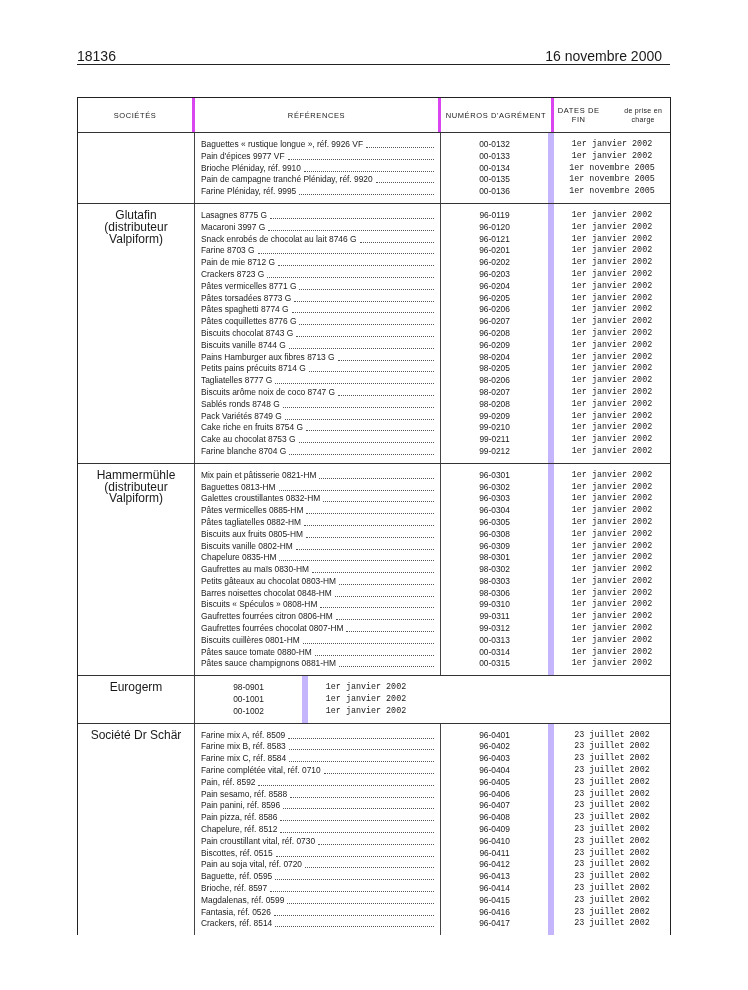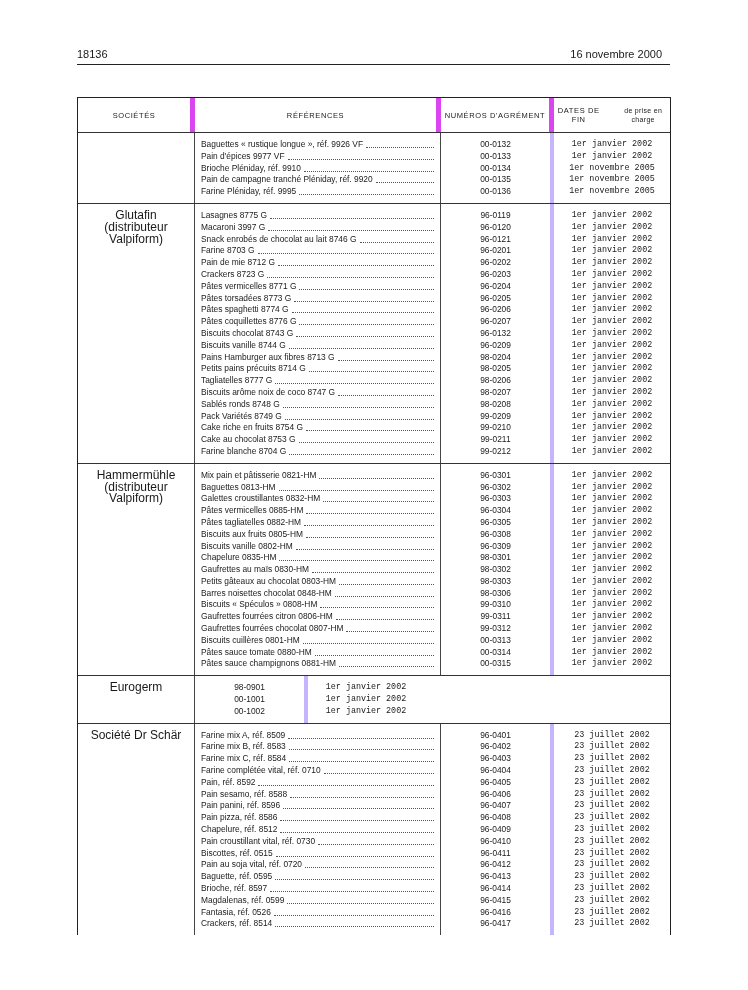--- a/index.html
+++ b/index.html
@@ -1,40 +1,40 @@
 <!DOCTYPE html>
 <html><head>
 <meta charset="utf-8">
 <style>
   html, body { margin: 0; padding: 0; background: #ffffff; }
   body { width: 748px; height: 990px; position: relative; overflow: hidden;
          font-family: "Liberation Sans Narrow", "Liberation Sans", sans-serif; color: #1a1a1a; }
-  .runhead { position: absolute; top: 48px; left: 77px; width: 593px; height: 14px; font-size: 11px; }
+  .runhead { position: absolute; top: 48px; left: 77px; width: 593px; height: 14px; font-size: 14px; }
   .runhead .pg { position: absolute; left: 0; top: 0; }
   .runhead .title { position: absolute; left: 0; right: 0; text-align: center; top: 0; letter-spacing: 0.1px; }
   .runhead .date { position: absolute; right: 8px; top: 0; }
   .rule { position: absolute; top: 64px; left: 77px; width: 593px; border-top: 1px solid #222; }
 
   .table { position: absolute; top: 97px; left: 77px; width: 592px; border: 1px solid #222; border-bottom: none; }
   .hdr { display: flex; height: 34px; border-bottom: 1px solid #333; }
   .col1 { width: 117px; }
   .col2 { width: 246px; }
   .col3 { width: 113px; }
   .col4 { width: 116px; }
   .hdr > div { display: flex; align-items: center; justify-content: center; text-align: center;
                font-size: 7.5px; letter-spacing: 0.6px; box-sizing: border-box; }
-  .hdr .col1, .hdr .col2, .hdr .col3 { border-right: 5px solid #d946ef; text-align: center; }
+  .hdr .col1, .hdr .col2, .hdr .col3 { border-right: 3px solid #d946ef; text-align: center; }
   .hdr .col4 { flex-direction: row; line-height: 9px; gap: 13px; }
   .hdr .col4 .sub { font-size: 7px; letter-spacing: 0.3px; }
 
   .group { display: flex; border-bottom: 1px solid #333; }
   .group > div { box-sizing: border-box; }
   .group .col1 { border-right: 1px solid #444; text-align: center; font-size: 12px; line-height: 11.8px; padding-top: 6px; }
   .group .col2 { border-right: 1px solid #444; padding: 6px 6px 5px 6px; }
-  .group .col3 { border-right: 4px solid #c4b5fd; padding: 6px 0 5px 0; text-align: center; }
+  .group .col3 { border-right: 6px solid #c4b5fd; padding: 6px 0 5px 0; text-align: center; }
   .group .col4 { padding: 6px 0 5px 0; text-align: center; font-family: Liberation Mono, monospace; }
   .line { height: 11.8px; line-height: 11.8px; font-size: 8.4px; white-space: nowrap; overflow: hidden; }
   .ref { display: flex; }
   .ref .txt { flex: 0 0 auto; padding-right: 3px; }
   .ref .dots { flex: 1 1 auto; border-bottom: 1px dotted #555; height: 8px; margin-right: 0; }
   .lastgroup { border-bottom: none; }
 </style>
 </head>
 <body>
 
@@ -192,21 +192,21 @@
           <div class="line">96-0119</div>
           <div class="line">96-0120</div>
           <div class="line">96-0121</div>
           <div class="line">96-0201</div>
           <div class="line">96-0202</div>
           <div class="line">96-0203</div>
           <div class="line">96-0204</div>
           <div class="line">96-0205</div>
           <div class="line">96-0206</div>
           <div class="line">96-0207</div>
-          <div class="line">96-0132</div>
+          <div class="line">96-0208</div>
           <div class="line">96-0209</div>
           <div class="line">98-0204</div>
           <div class="line">98-0205</div>
           <div class="line">98-0206</div>
           <div class="line">98-0207</div>
           <div class="line">98-0208</div>
           <div class="line">99-0209</div>
           <div class="line">99-0210</div>
           <div class="line">99-0211</div>
           <div class="line">99-0212</div>

